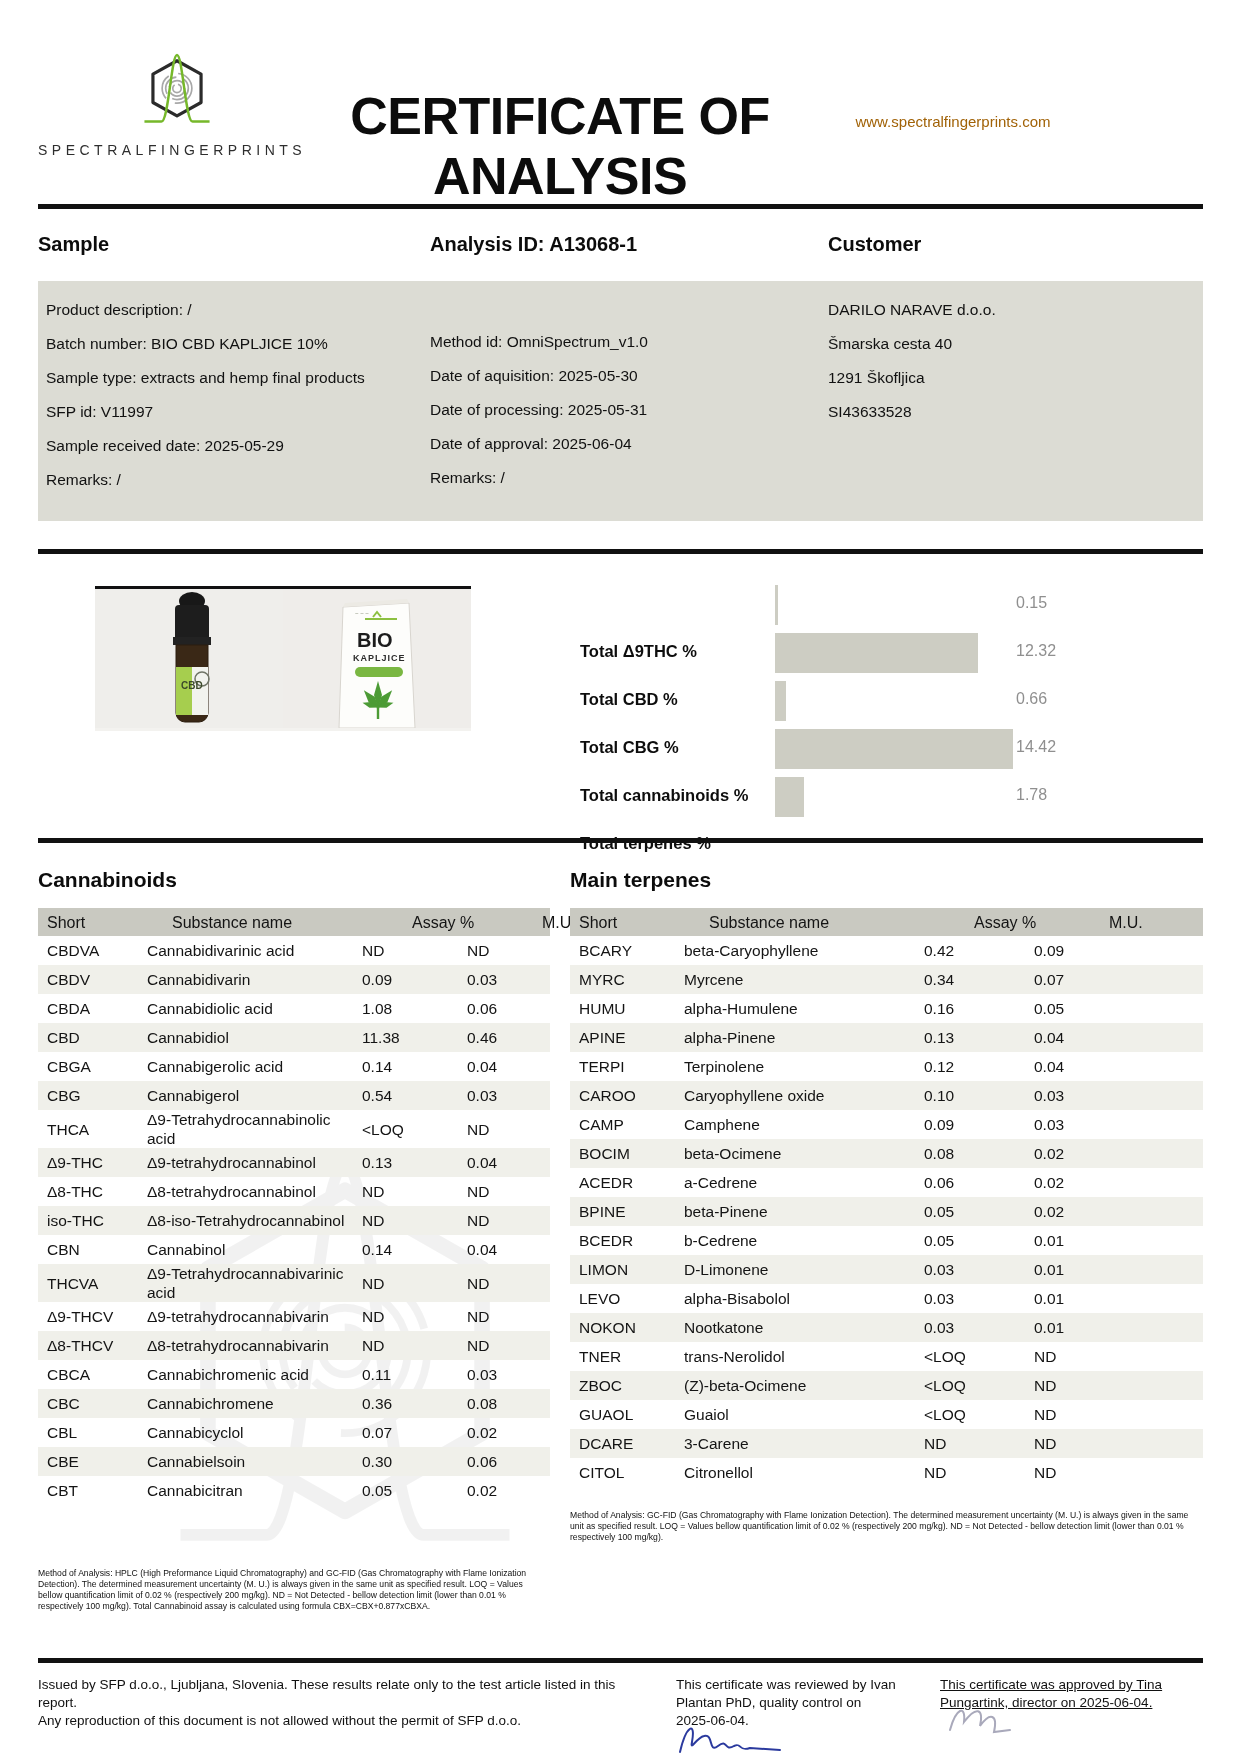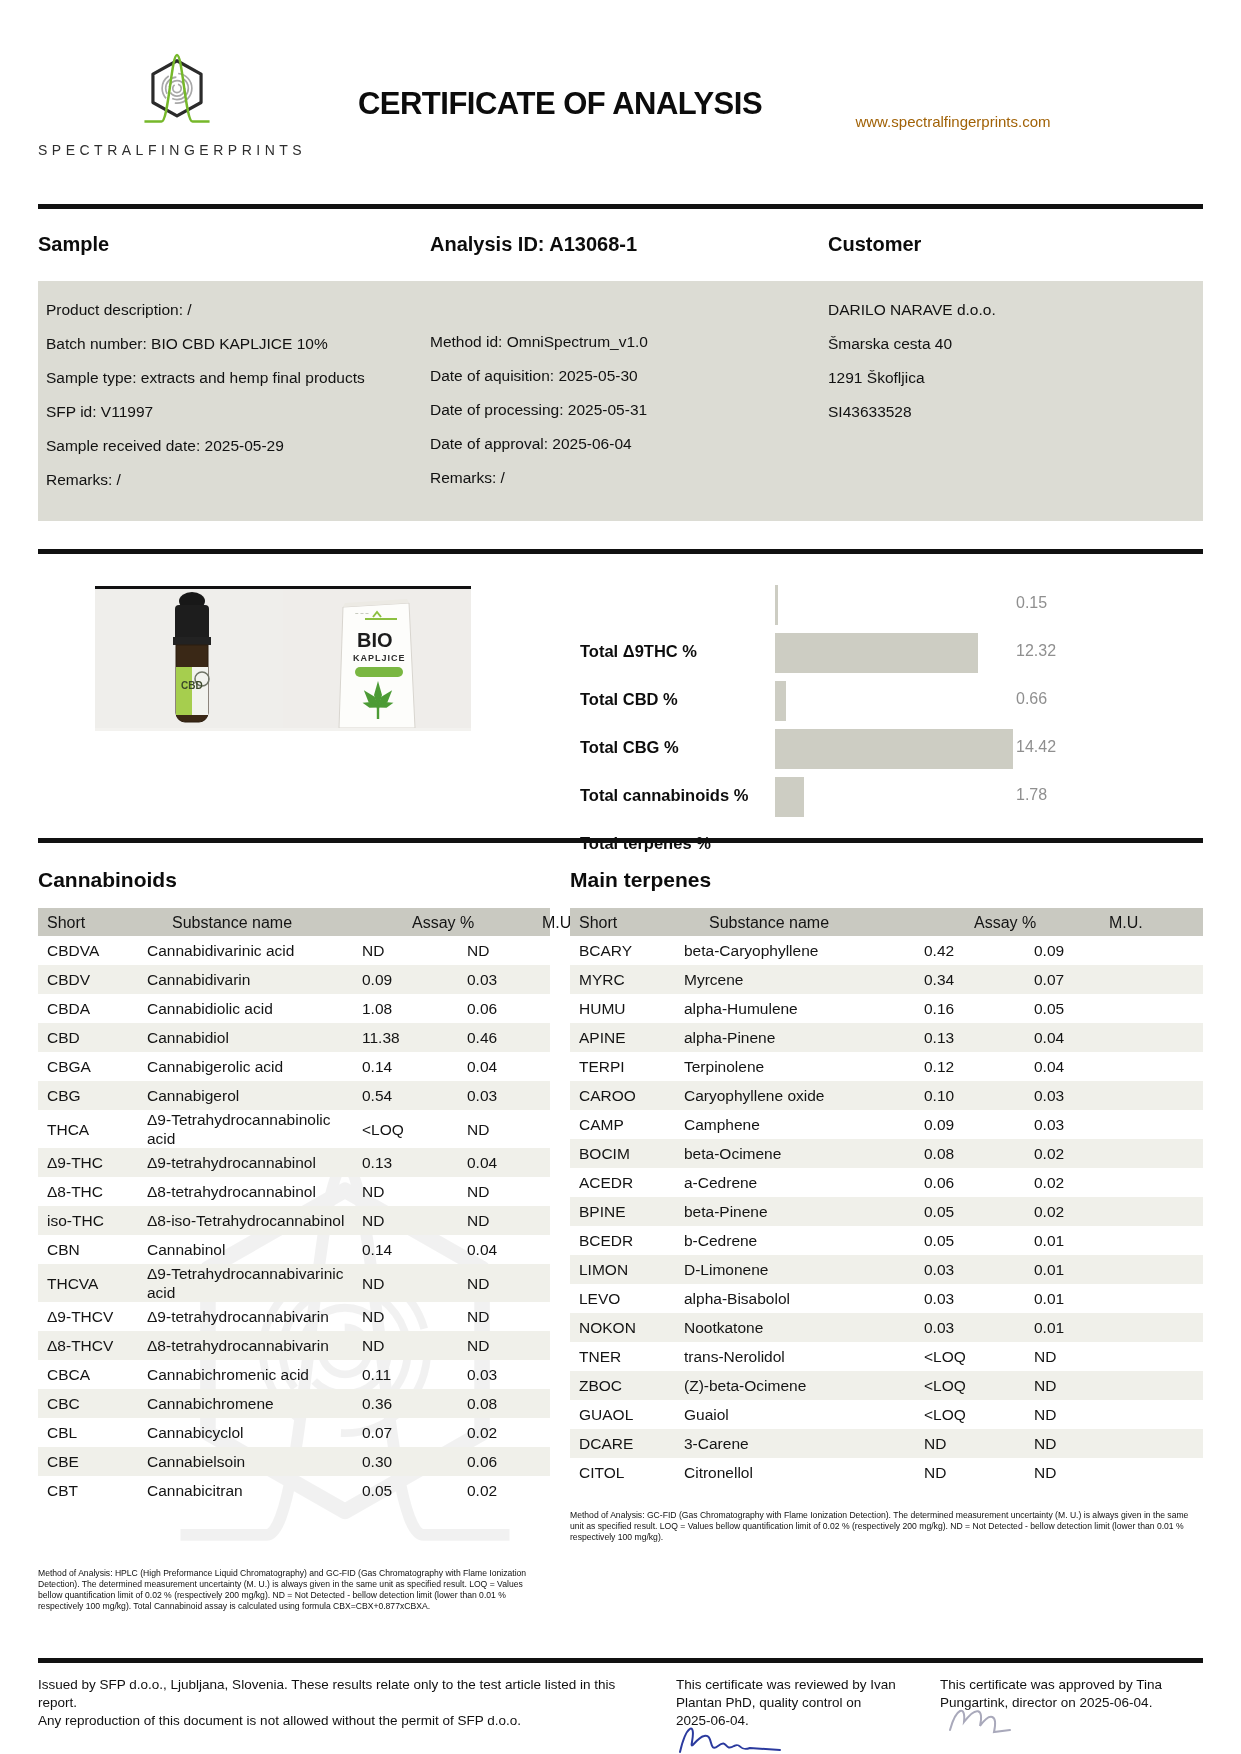--- a/index.html
+++ b/index.html
@@ -8,21 +8,21 @@
     background:#ffffff;overflow:hidden;
     font-family:"Liberation Sans","DejaVu Sans",sans-serif;color:#1a1a1a;
   }
   .abs{position:absolute;}
   .rule{position:absolute;left:38px;width:1165px;height:5px;background:#111;}
   
   .logo-box{left:118px;top:48px;width:118px;height:92px;}
   .wordmark{left:38px;top:142px;width:260px;font-size:14px;font-weight:300;
     letter-spacing:4.5px;color:#2e2e2e;font-stretch:condensed;}
   .doc-title{left:295px;top:86px;width:530px;text-align:center;
-    font-size:31px;font-weight:bold;letter-spacing:-0.5px;color:#0c0c0c;}
+    font-size:52px;font-weight:bold;letter-spacing:-0.5px;color:#0c0c0c;}
   .tagline{left:828px;top:88px;width:250px;text-align:center;
     font-style:italic;font-size:16.5px;color:#222;}
   .website{left:828px;top:113px;width:250px;text-align:center;
     font-size:15px;color:#a16207;}
   
   .info-head{position:absolute;top:233px;font-size:20px;font-weight:bold;color:#0c0c0c;}
   .info-band{left:38px;top:281px;width:1165px;height:240px;background:#dcdcd4;}
   .info-col{position:absolute;top:293px;font-size:15.5px;line-height:34px;color:#111;white-space:pre-line;}
   
   .photos{left:95px;top:586px;width:376px;height:142px;border-top:3px solid #111;
@@ -428,21 +428,21 @@
 
   <div class="footnote" style="left:38px;top:1568px;width:505px;">Method of Analysis: HPLC (High Preformance Liquid Chromatography) and GC-FID (Gas Chromatography with Flame Ionization Detection). The determined measurement uncertainty (M. U.) is always given in the same unit as specified result. LOQ = Values bellow quantification limit of 0.02 % (respectively 200 mg/kg). ND = Not Detected - bellow detection limit (lower than 0.01 % respectively 100 mg/kg). Total Cannabinoid assay is calculated using formula CBX=CBX+0.877xCBXA.</div>
   <div class="footnote" style="left:570px;top:1510px;width:633px;">Method of Analysis: GC-FID (Gas Chromatography with Flame Ionization Detection). The determined measurement uncertainty (M. U.) is always given in the same unit as specified result. LOQ = Values bellow quantification limit of 0.02 % (respectively 200 mg/kg). ND = Not Detected - bellow detection limit (lower than 0.01 % respectively 100 mg/kg).</div>
 
   <div class="rule" style="top:1658px;"></div>
   <div class="footer-text" style="left:38px;width:580px;">Issued by SFP d.o.o., Ljubljana, Slovenia. These results relate only to the test article listed in this report.
 Any reproduction of this document is not allowed without the permit of SFP d.o.o.</div>
   <div class="footer-text" style="left:676px;width:230px;">This certificate was reviewed by Ivan
 Plantan PhD, quality control on
 2025-06-04.</div>
-  <div class="footer-text" style="left:940px;width:250px;">This certificate was approved by Tina
+  <div class="footer-text" style="left:940px;width:250px;text-decoration:underline;">This certificate was approved by Tina
 Pungartink, director on 2025-06-04.</div>
   <svg class="abs" style="left:672px;top:1718px;" width="130" height="40" viewBox="0 0 130 40">
     <path d="M8 34 C14 8 24 2 20 24 C18 34 24 20 32 18 C42 15 36 36 46 28 C56 20 52 34 62 28 C70 24 66 34 78 30 L108 32" stroke="#2b3a9e" stroke-width="2" fill="none" stroke-linecap="round"></path>
   </svg>
   <svg class="abs" style="left:940px;top:1700px;" width="120" height="44" viewBox="0 0 120 44">
     <path d="M10 30 C16 8 26 4 24 22 C36 6 44 8 40 26 C50 12 58 14 54 32 L70 30" stroke="#a9a9bb" stroke-width="2" fill="none" stroke-linecap="round"></path>
   </svg>
 
 </div>
 

